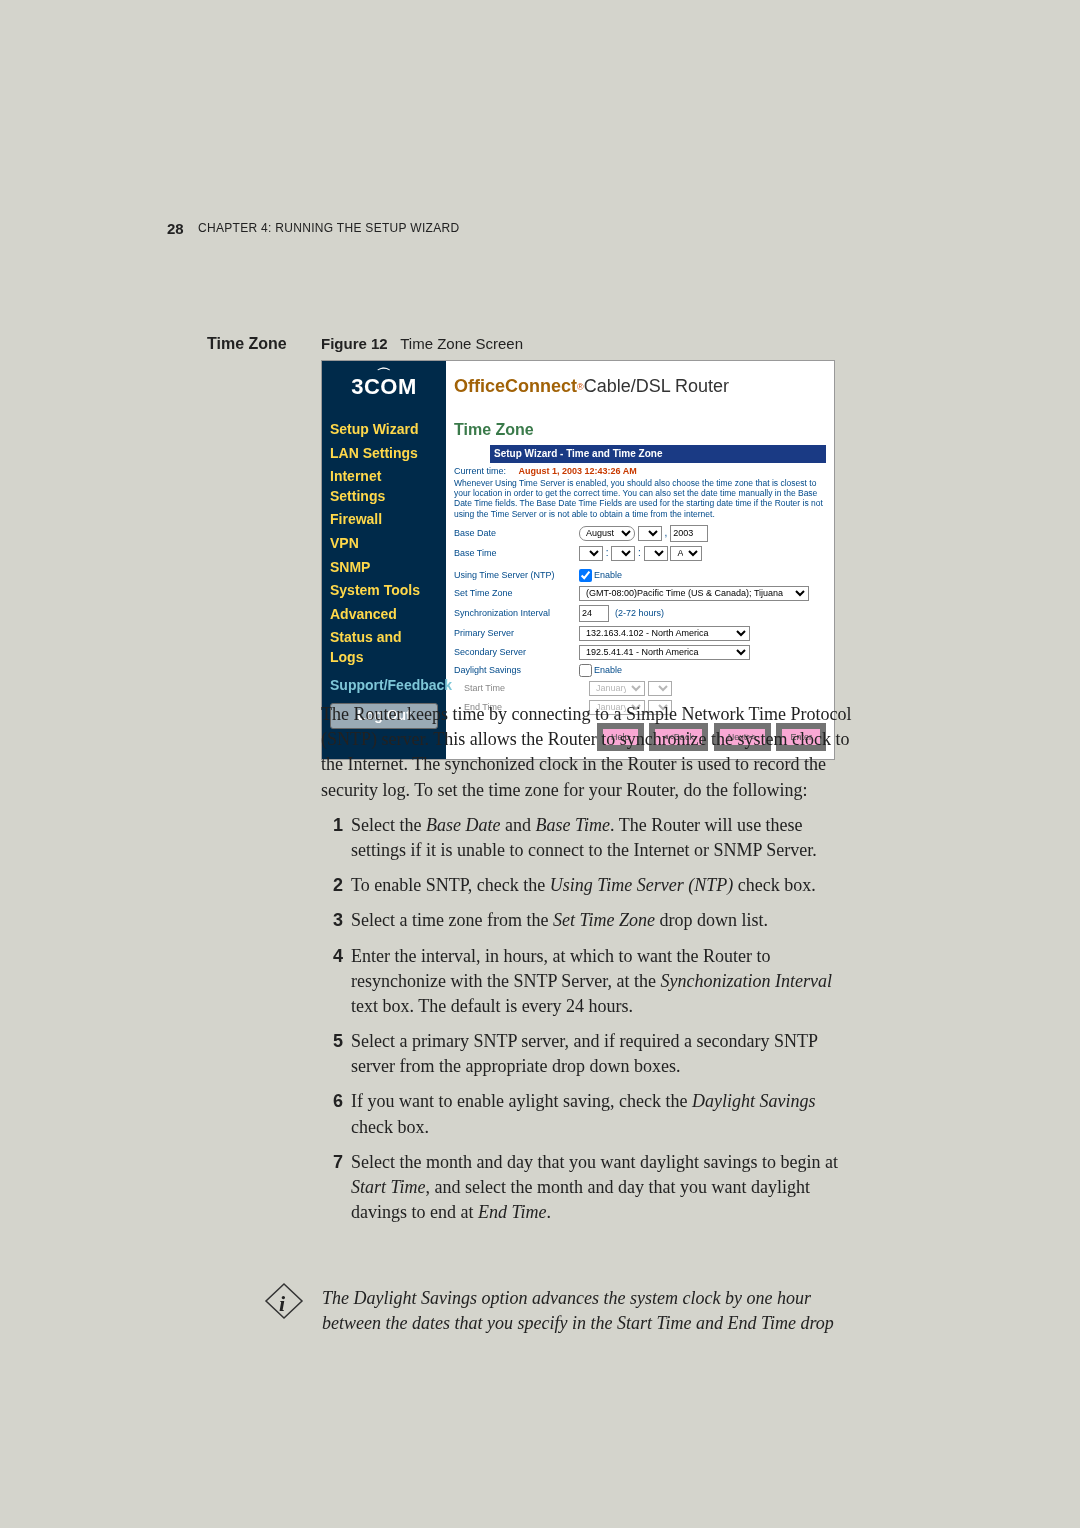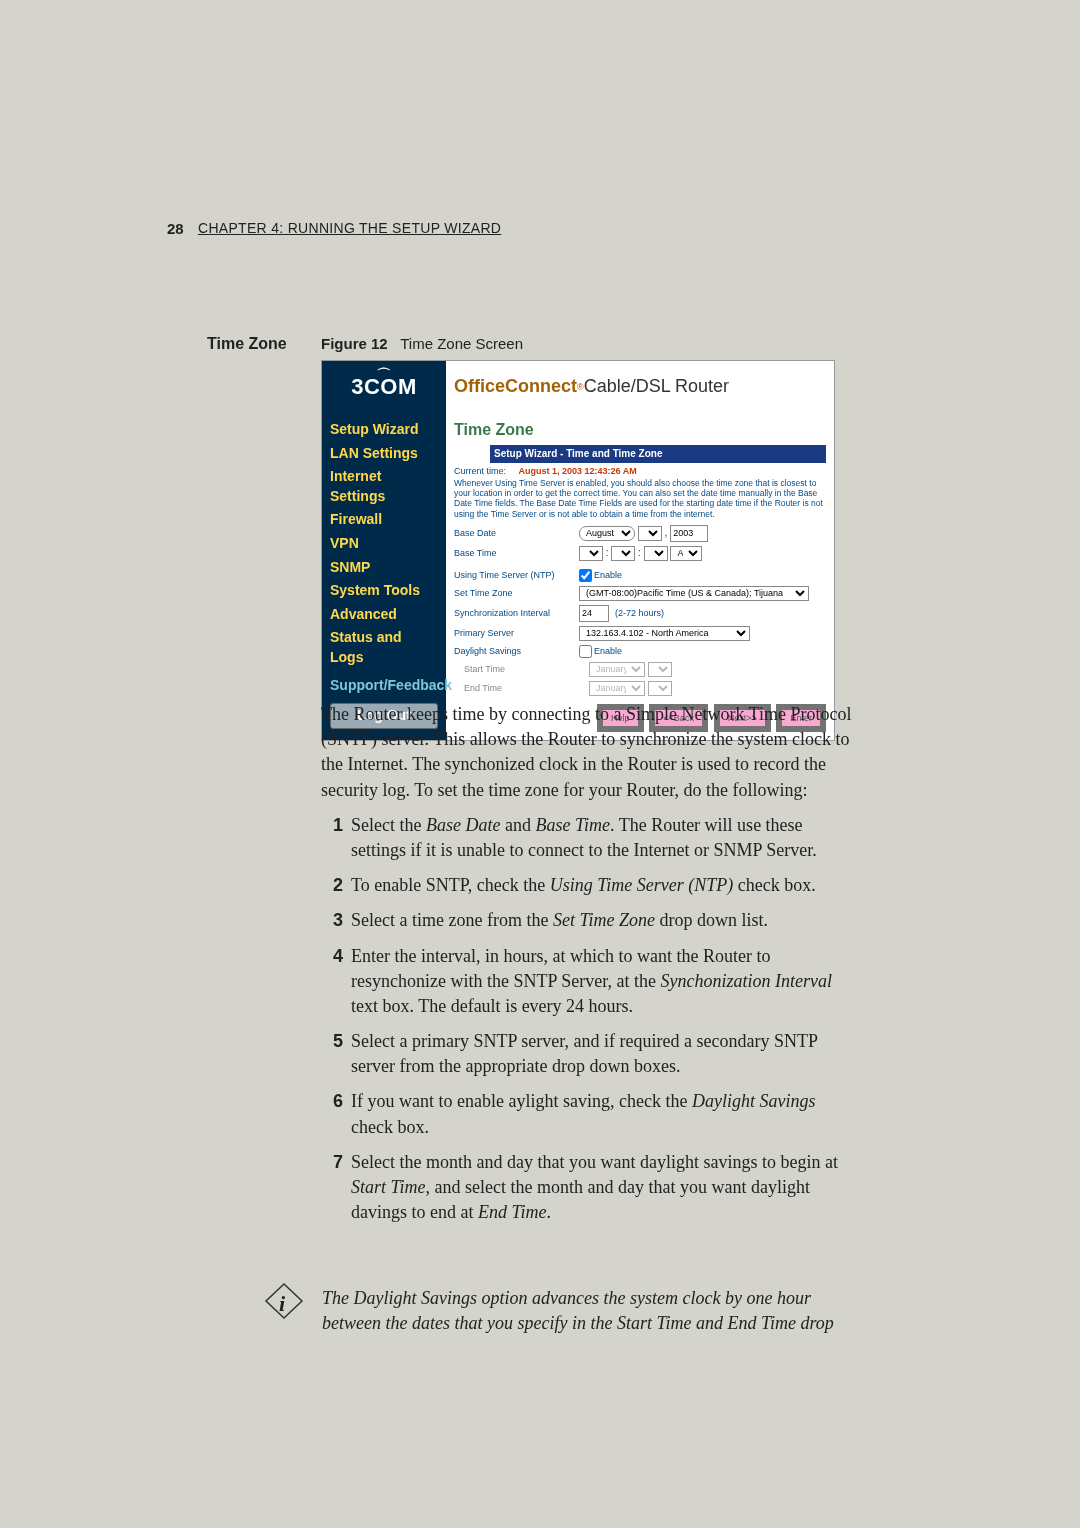--- a/index.html
+++ b/index.html
@@ -23,22 +23,21 @@
   }
   .chapter-header {
     position: absolute;
     left: 198px;
     top: 219px;
     font-family: Helvetica, Arial, sans-serif;
     font-size: 13px;
     letter-spacing: 0.3px;
   }
   .chapter-header .chap-first {
-    font-size: 14px;
-    text-decoration: underline;
+    font-size: 12px;
   }
   .section-title {
     position: absolute;
     left: 207px;
     top: 333px;
     font-family: Helvetica, Arial, sans-serif;
     font-weight: bold;
     font-size: 16px;
   }
   .figure-caption {
@@ -343,20 +342,24 @@
       <div class="formrow">
         <span class="lbl">Synchronization Interval</span>
         <input type="text" style="width: 24px;" value="24">
         <span class="hrs">(2-72 hours)</span>
       </div>
       <div class="formrow">
         <span class="lbl">Primary Server</span>
         <select class="mid"><option>132.163.4.102 - North America</option></select>
       </div>
       <div class="formrow">
+        <span class="lbl">Secondary Server</span>
+        <select class="mid"><option>192.5.41.41 - North America</option></select>
+      </div>
+      <div class="formrow">
         <span class="lbl">Daylight Savings</span>
         <input type="checkbox" style="">
         <span style="font-size:9px;color:#004a8a;padding-left:2px;">Enable</span>
       </div>
       <div class="formrow">
         <span class="lbl indent">Start Time</span>
         <select disabled="" style="width:56px;color:#999;"><option>January</option></select>&nbsp;
         <select disabled="" class="num" style="color:#999;"><option>1</option></select>
       </div>
       <div class="formrow">

